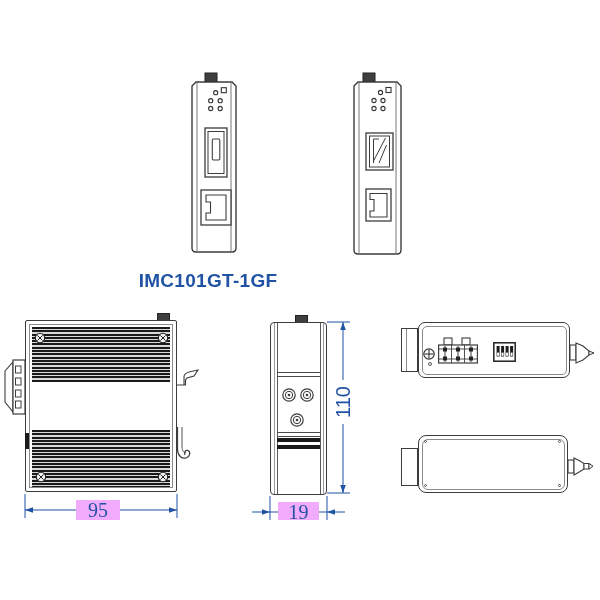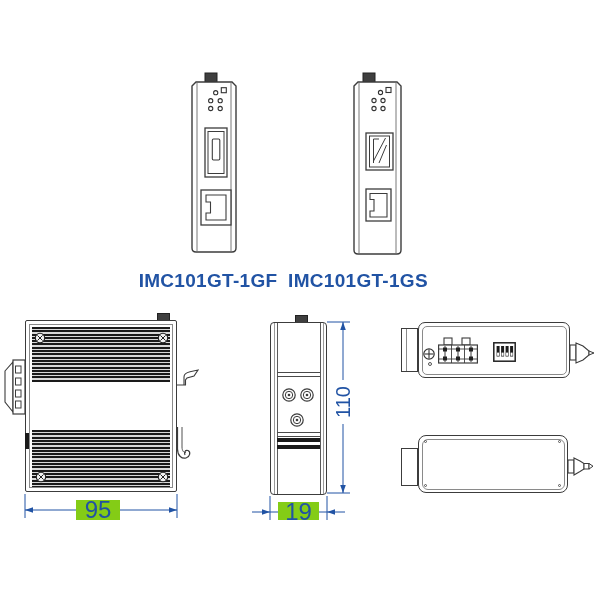--- a/index.html
+++ b/index.html
@@ -9,21 +9,21 @@
     border-radius:25px;
   }
   .abs{position:absolute;}
   svg{display:block;overflow:visible;}
   .model-label{
     position:absolute;height:22px;text-align:center;
     font-size:19px;font-weight:700;letter-spacing:.3px;color:#2153a4;
   }
   .dim-text{
     position:absolute;height:20px;line-height:20px;text-align:center;
-    font-size:24px;color:#2153a4;background:#84cc16;z-index:5;
+    font-size:20px;color:#2153a4;background:#f0abfc;z-index:5;font-family:Liberation Serif, serif;
   }
   .dim-text-vert{
     position:absolute;width:44px;height:20px;line-height:20px;text-align:center;
     font-size:20px;color:#2153a4;background:#fff;z-index:5;
     transform:rotate(-90deg);
   }
   .fins{
     position:absolute;
     background:repeating-linear-gradient(to bottom,#1a1a1a 0px,#1a1a1a 2px,#d9d9d9 2px,#d9d9d9 3.3px);
   }
@@ -89,21 +89,20 @@
         <line x1="21.5" y1="67" x2="27" y2="67" stroke-width="1"></line>
       </g>
       <g fill="#fff" stroke="#3c3c3c">
         <rect x="14" y="117" width="25" height="32" stroke-width="1.3"></rect>
         <polygon points="18,121.5 35,121.5 35,145 18,145 18,139 22,139 22,127.5 18,127.5" stroke-width="1.1"></polygon>
       </g>
     </svg>
   </div>
 
   <div class="model-label" style="left:133px;top:270px;width:150px">IMC101GT-1GF</div>
-  <div class="model-label" style="left:283px;top:270px;width:150px">IMC101GT-1GS</div>
 
   <div class="abs" style="left:8px;top:310px;width:195px;height:220px">
     <div class="knob" style="left:149px;top:3px;width:13px;height:8px"></div>
     <div class="body-box" style="left:17px;top:10px;width:152px;height:172px;border-radius:2px"></div>
     <div class="inner-line" style="left:21px;top:14px;width:144px;height:164px"></div>
     <div class="fins" style="left:24px;top:17px;width:138px;height:55px"></div>
     <div class="fins" style="left:24px;top:120px;width:138px;height:57px"></div>
 
     <svg class="abs" style="left:26px;top:22px" width="12" height="12" viewBox="0 0 12 12">
       <circle cx="6" cy="6" r="4.7" fill="#f1f1f1" stroke="#222" stroke-width="1.1"></circle>

